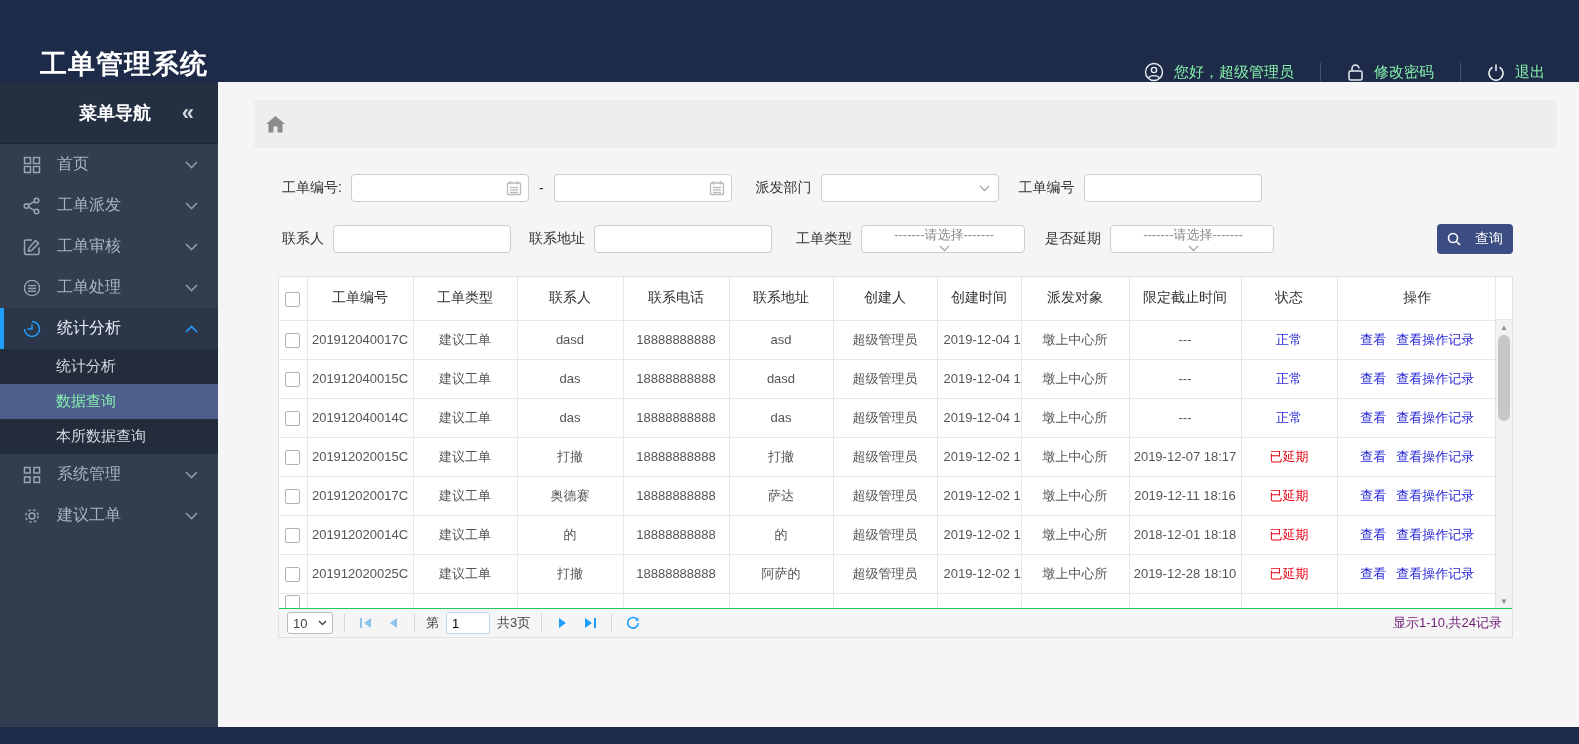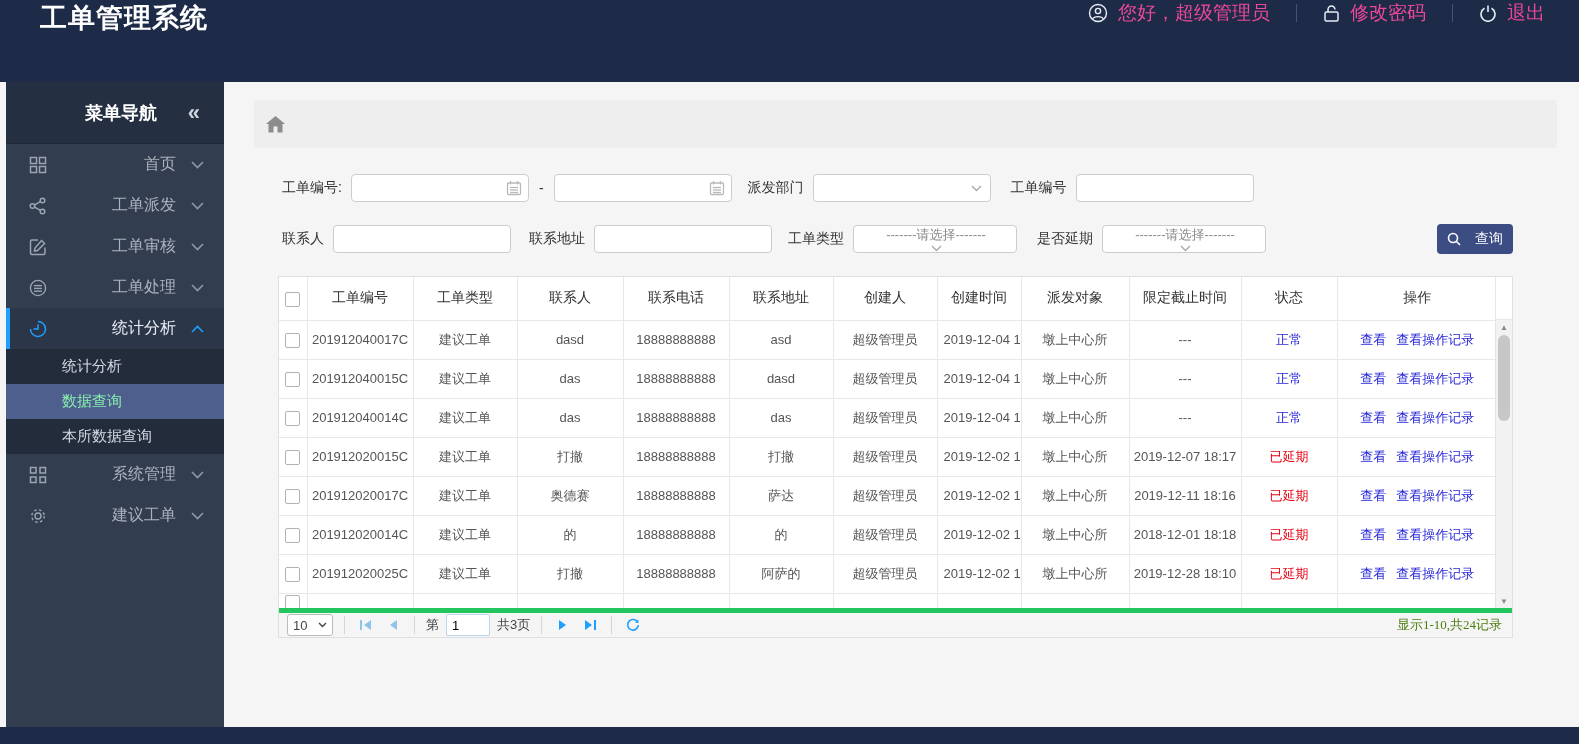--- a/index.html
+++ b/index.html
@@ -1,39 +1,39 @@
 <!DOCTYPE html>
 <html><head>
 <meta charset="utf-8">
 <style>
   * { margin:0; padding:0; box-sizing:border-box; }
   html,body { width:1579px; height:744px; font-family:"Liberation Sans","DejaVu Sans",sans-serif; background:#f5f5f6; overflow:hidden; }
 
   
   .topbar { position:absolute; left:0; top:0; width:1579px; height:82px; background:#1d2b48; z-index:5;
-            display:flex; align-items:flex-start; justify-content:space-between; }
+            display:flex; align-items:flex-end; justify-content:space-between; }
   .logo { color:#fff; font-size:27px; font-weight:bold; padding-left:40px; letter-spacing:1px; }
-  .topbar-right { display:flex; align-items:center; color:#ec4899; font-size:19px; padding-right:34px; }
+  .topbar-right { display:flex; align-items:center; color:#86efac; font-size:15px; padding-right:34px; }
   .tb-item { display:flex; align-items:center; gap:10px; cursor:pointer; }
   .tb-divider { width:1px; height:18px; background:#45556f; margin:0 26px; }
   .tb-icon svg { display:block; }
 
   
   .bottombar { position:absolute; left:0; bottom:0; width:1579px; height:17px; background:#1d2b48; z-index:6; }
 
   
-  .sidebar { position:absolute; left:0; top:82px; bottom:17px; width:218px; background:#323d4f; z-index:4;margin-left:6px; }
+  .sidebar { position:absolute; left:0; top:82px; bottom:17px; width:218px; background:#323d4f; z-index:4; }
   .side-title { height:62px; background:#242f41; display:flex; align-items:center; padding:0 26px;
                 color:#fff; font-size:18px; font-weight:bold; border-bottom:1px solid #1d2737; }
   .side-title .t { flex:1; text-align:center; padding-left:22px; }
   .side-collapse { color:#cfd6e0; font-size:22px; font-weight:bold; cursor:pointer; letter-spacing:-2px; }
   .menu-item { height:41px; display:flex; align-items:center; padding:0 20px 0 22px;
                color:#aab3bf; font-size:16px; gap:15px; cursor:pointer; }
   .menu-item .mi-icon { width:20px; height:20px; display:flex; align-items:center; justify-content:center; }
-  .menu-item .mi-label { flex:1;text-align:right; }
+  .menu-item .mi-label { flex:1; }
   .menu-item .mi-chev { color:#8e99a8; display:flex; }
   .menu-item.active { border-left:4px solid #1e9fff; padding-left:18px; background:#2b3648; color:#e9eef5; }
   .menu-item.active .mi-icon { color:#1e9fff; }
   .menu-item.active .mi-chev { color:#1e9fff; }
   .submenu { background:#222c3b; }
   .sub-item { height:35px; display:flex; align-items:center; padding-left:56px; color:#d4dae2; font-size:15px; cursor:pointer; }
   .sub-item.active { background:#4e5f8d; color:#86efac; }
 
   
   .content { position:absolute; left:218px; top:82px; right:0; bottom:17px; background:#f5f5f6; overflow:hidden; }
@@ -48,21 +48,21 @@
   .inputbox { width:178px; height:28px; background:#fff; border:1px solid #ccc; border-radius:4px;
               display:flex; align-items:center; padding:0 6px 0 8px; }
   .inputbox input { flex:1; min-width:0; border:none; outline:none; font-size:13px; background:transparent; font-family:inherit; }
   .cal-icon { color:#b9b9b9; display:flex; }
   .dash { margin:0 10px; color:#333; }
   .selectbox { width:178px; height:28px; background:#fff; border:1px solid #ccc; border-radius:4px;
                display:flex; align-items:center; justify-content:space-between; padding:0 8px 0 10px;
                color:#8a8a8a; font-size:13px; cursor:pointer; }
   .selectbox.sm { width:164px;flex-direction:column; }
   .selectbox .chev { color:#a9a9a9; display:flex; }
-  .gap24 { margin-left:16px; } .gap20 { margin-left:20px; } .gap18 { margin-left:18px; }
+  .gap24 { margin-left:24px; } .gap20 { margin-left:20px; } .gap18 { margin-left:18px; }
   .search-btn { margin-left:auto; width:76px; height:30px; background:#3c4d84; color:#fff; border:none;
                 border-radius:4px; font-size:14px; display:flex; align-items:center; justify-content:center;
                 gap:14px; cursor:pointer; font-family:inherit; }
 
   
   .tabs { margin:24px 66px 0 60px; display:flex; border-bottom:1px solid #1e9fff; }
   .tab { height:33px; line-height:31px; padding:0 31px; background:#f3f3f3; border:1px solid #d9d9d9;
          color:#666; font-size:14px; cursor:pointer; margin-right:-1px; }
   .tab.active { background:#fff; color:#1e9fff; border:1px solid #1e9fff; border-bottom:1px solid #fff;
                 margin-bottom:-1px; position:relative; z-index:2; }
@@ -89,30 +89,30 @@
   
   .vscroll { position:absolute; top:0; right:0; width:17px; height:331px; }
   .vs-stub { height:43px; background:#fff; border-bottom:1px solid #e8e8e8; border-left:1px solid #e8e8e8; }
   .vs-track { position:relative; height:288px; background:#f2f2f2; border-left:1px solid #e3e3e3; }
   .vs-arrow { position:absolute; left:0; width:16px; height:14px; color:#8a8a8a; font-size:8px;
               display:flex; align-items:center; justify-content:center; cursor:pointer; }
   .vs-up { top:0; } .vs-down { bottom:0; }
   .vs-thumb { position:absolute; top:15px; left:2px; width:12px; height:86px; background:#c7c7c7; border-radius:6px; cursor:pointer; }
 
   
-  .pager { height:29px; background:#f5f5f5; border-top:5px solid #22c55e; display:flex; align-items:center;
+  .pager { height:29px; background:#f5f5f5; border-top:1px solid #22c55e; display:flex; align-items:center;
            padding:0 10px 0 8px; font-size:13px; color:#444; gap:7px; }
   .psize { width:46px; height:22px; background:#fff; border:1px solid #bbb; border-radius:3px;
            display:flex; align-items:center; justify-content:space-between; padding:0 5px; cursor:pointer; }
   .psize .chev { color:#444; display:flex; }
   .p-sep { width:1px; height:18px; background:#d5d5d5; margin:0 4px; }
   .p-btn { display:flex; align-items:center; justify-content:center; width:20px; height:20px; cursor:pointer; }
   .p-input { width:44px; height:22px; border:1px solid #bcd6ec; border-radius:2px; text-align:left;
              padding-left:5px; font-size:13px; font-family:inherit; outline:none; background:#fff; }
-  .p-summary { margin-left:auto; color:#4d7c0f;font-family:Liberation Serif, serif; }
+  .p-summary { margin-left:auto; color:#701a75; }
 
   svg { display:block; }
 </style>
 </head>
 <body>
 
 <header class="topbar">
   <div class="logo">工单管理系统</div>
   <div class="topbar-right">
     <span class="tb-item">

